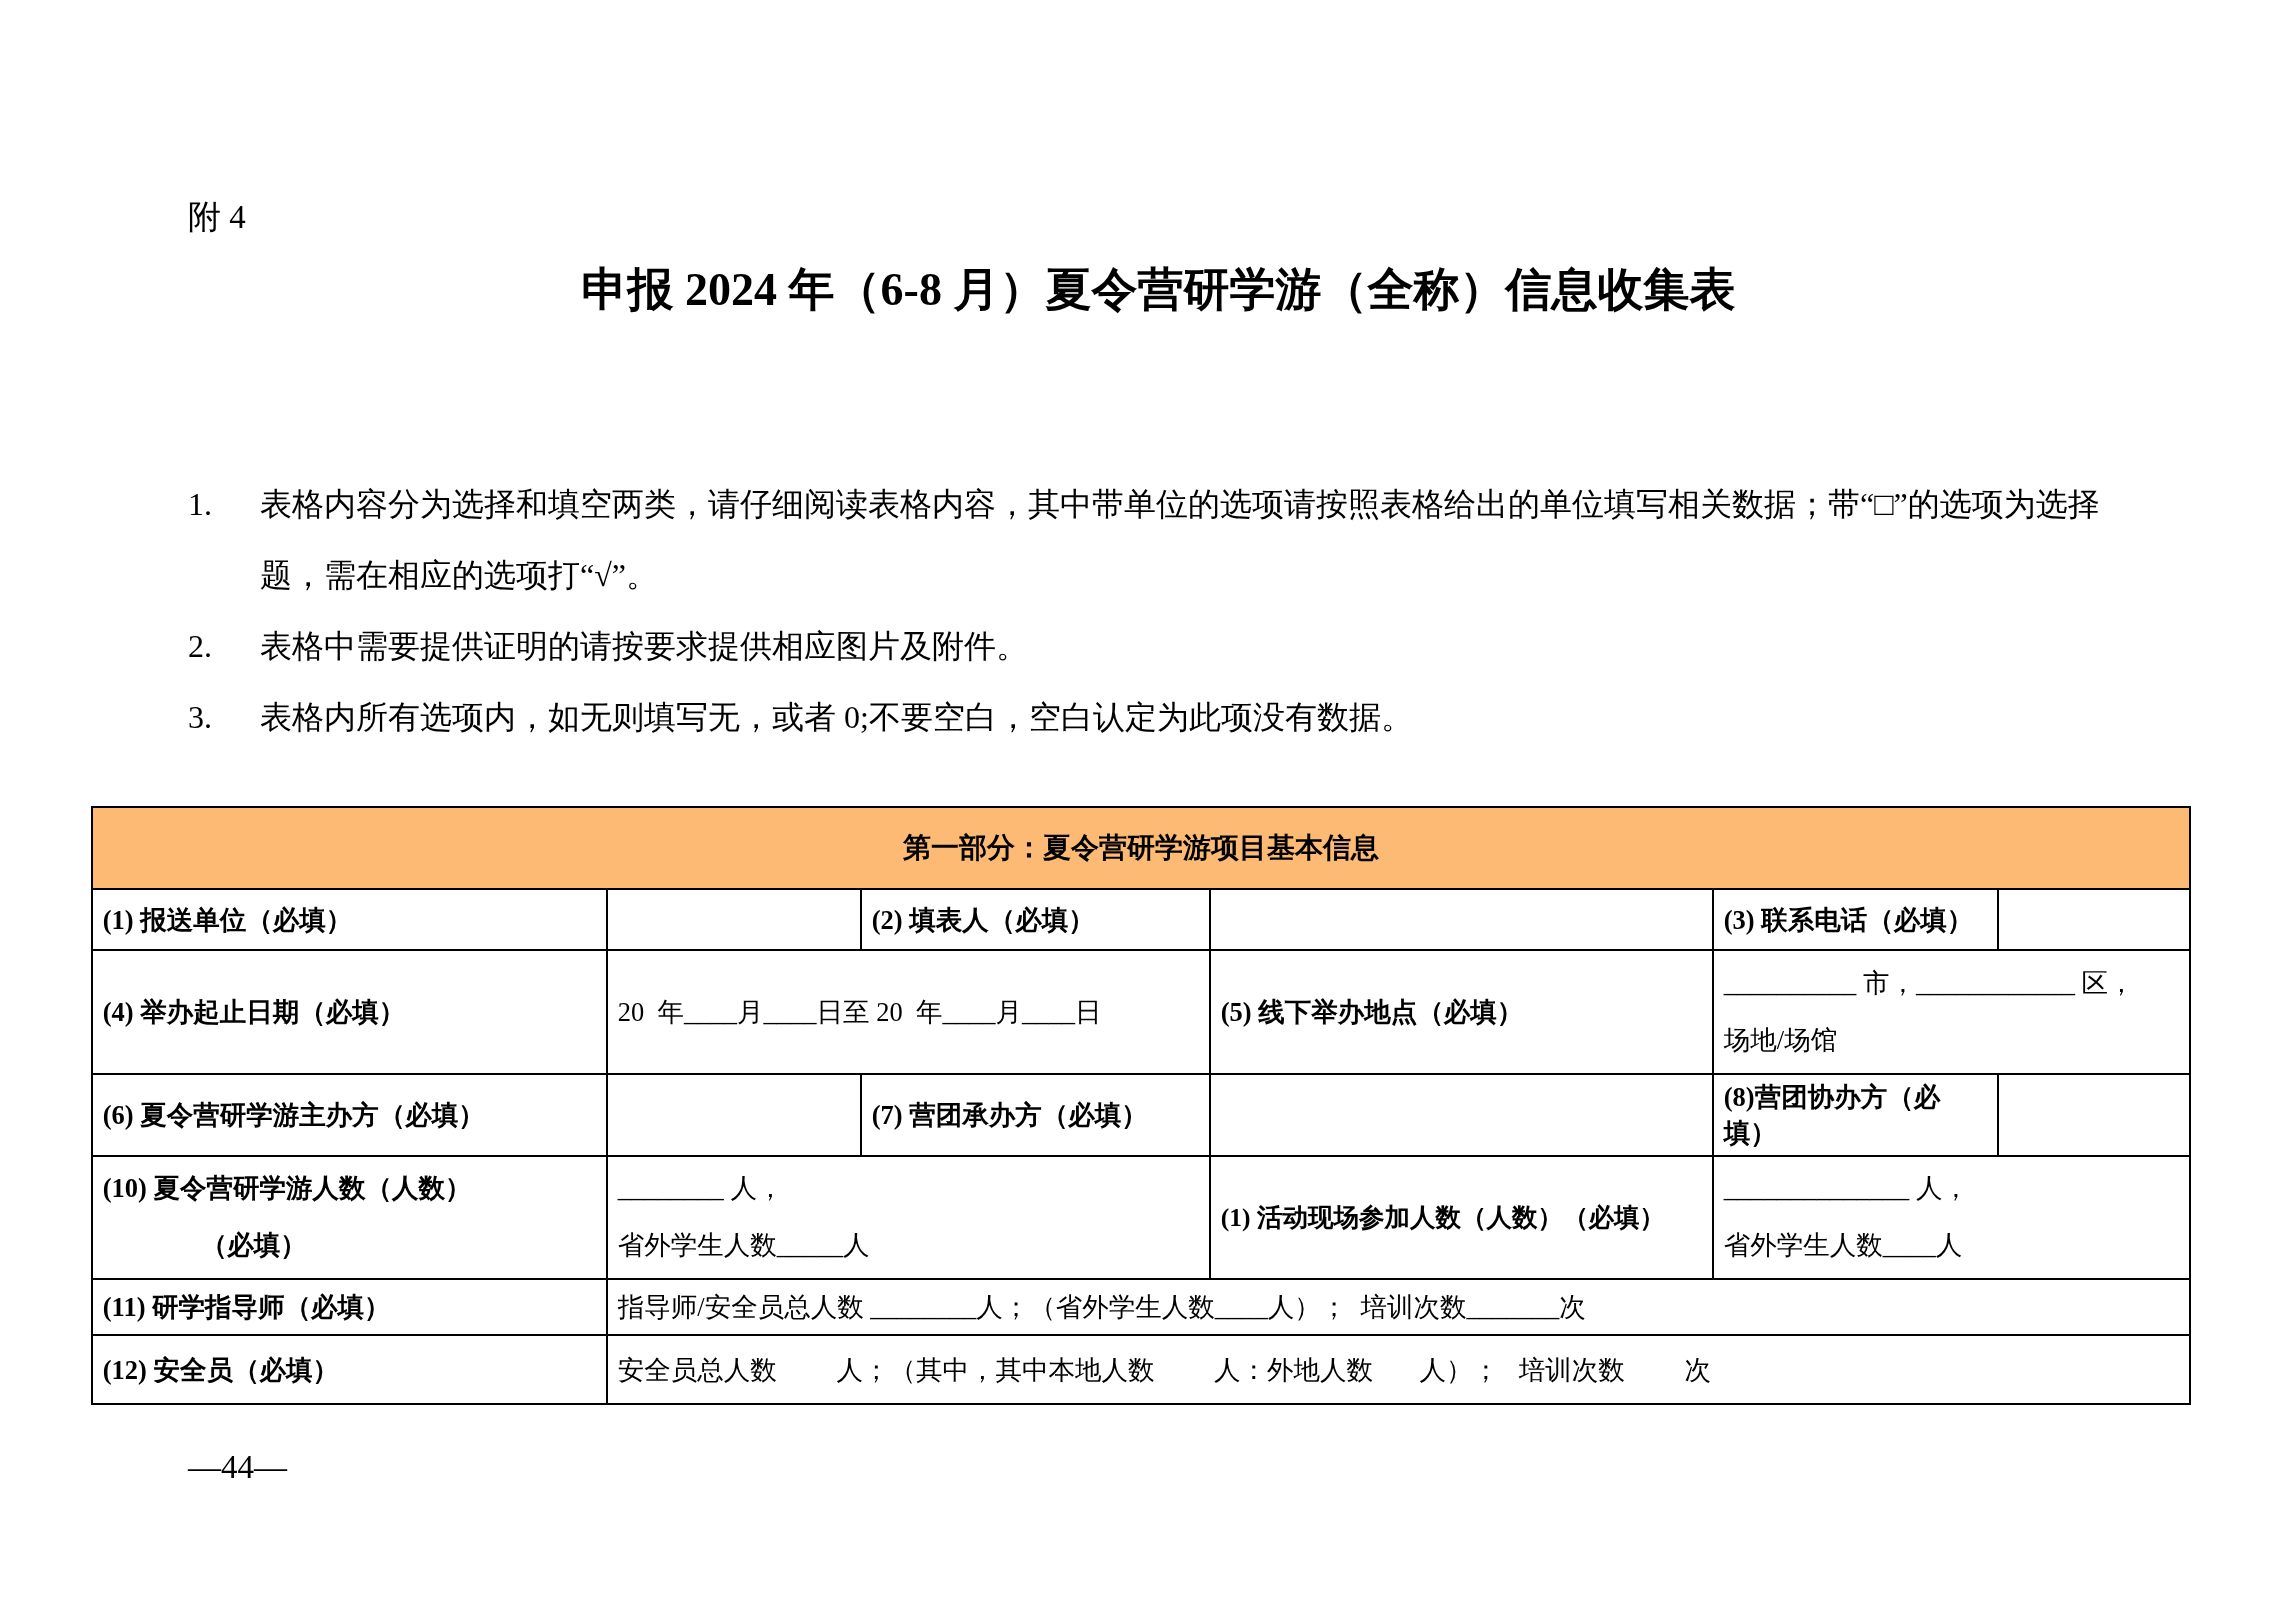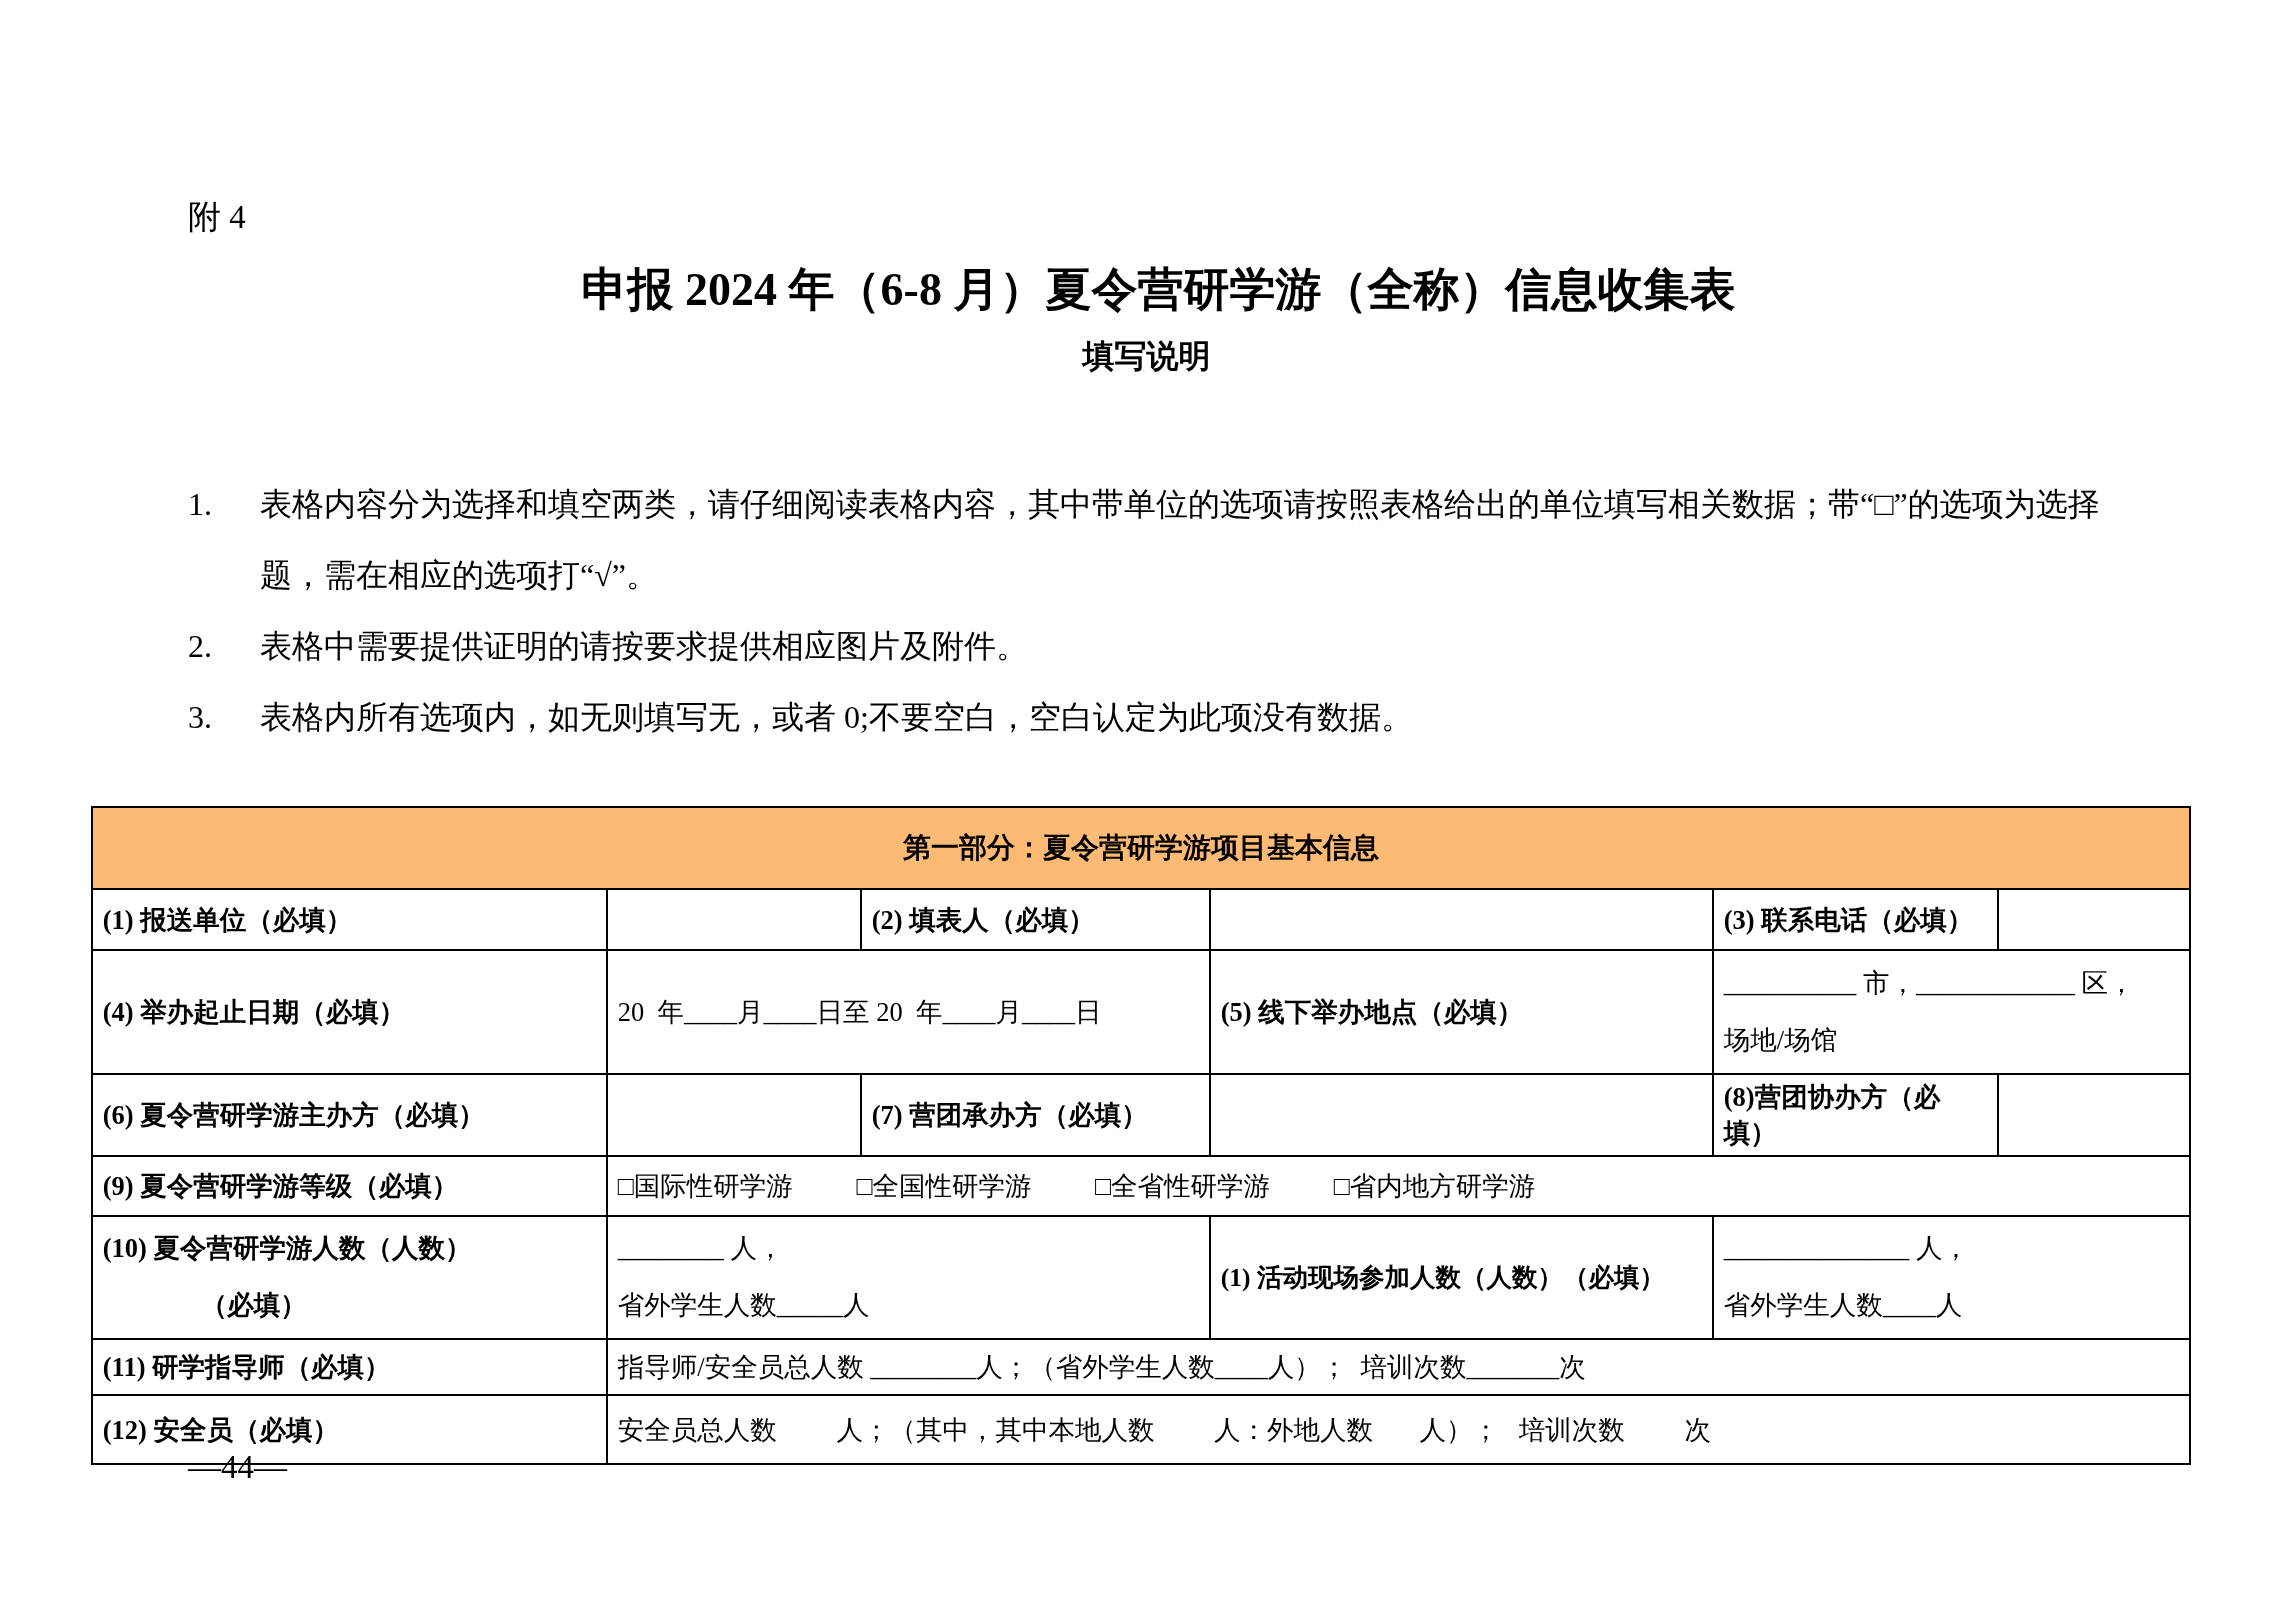--- a/index.html
+++ b/index.html
@@ -107,21 +107,20 @@
 </style>
 </head>
 <body>
 
 <div class="page">
 
   <div class="attach">附 4</div>
 
   <h1 class="title">申报 2024 年（6-8 月）夏令营研学游（全称）信息收集表</h1>
 
-  <h2 class="subtitle">填写说明</h2>
 
   <div class="instructions">
     <div class="ins-item">
       <span class="ins-num">1.</span><span class="ins-text">表格内容分为选择和填空两类，请仔细阅读表格内容，其中带单位的选项请按照表格给出的单位填写相关数据；带“□”的选项为选择题，需在相应的选项打“√”。</span>
     </div>
     <div class="ins-item">
       <span class="ins-num">2.</span><span class="ins-text">表格中需要提供证明的请按要求提供相应图片及附件。</span>
     </div>
     <div class="ins-item">
       <span class="ins-num">3.</span><span class="ins-text">表格内所有选项内，如无则填写无，或者 0;不要空白，空白认定为此项没有数据。</span>
@@ -164,29 +163,20 @@
 
     <tr class="rh3">
       <td class="lbl">(6) 夏令营研学游主办方（必填）</td>
       <td class="val"></td>
       <td class="lbl">(7) 营团承办方（必填）</td>
       <td class="val"></td>
       <td class="lbl">(8)营团协办方（必填）</td>
       <td class="val"></td>
     </tr>
 
-    <tr class="rh4">
-      <td class="lbl">(9) 夏令营研学游等级（必填）</td>
-      <td class="val" colspan="5">
-        <span class="opt">□国际性研学游</span>
-        <span class="opt">□全国性研学游</span>
-        <span class="opt">□全省性研学游</span>
-        <span class="opt">□省内地方研学游</span>
-      </td>
-    </tr>
 
     <tr class="rh5">
       <td class="lbl twoline">
         <div>(10) 夏令营研学游人数（人数）</div>
         <div class="indent2">（必填）</div>
       </td>
       <td class="val twoline" colspan="2">
         <div>________ 人，</div>
         <div>省外学生人数_____人</div>
       </td>

